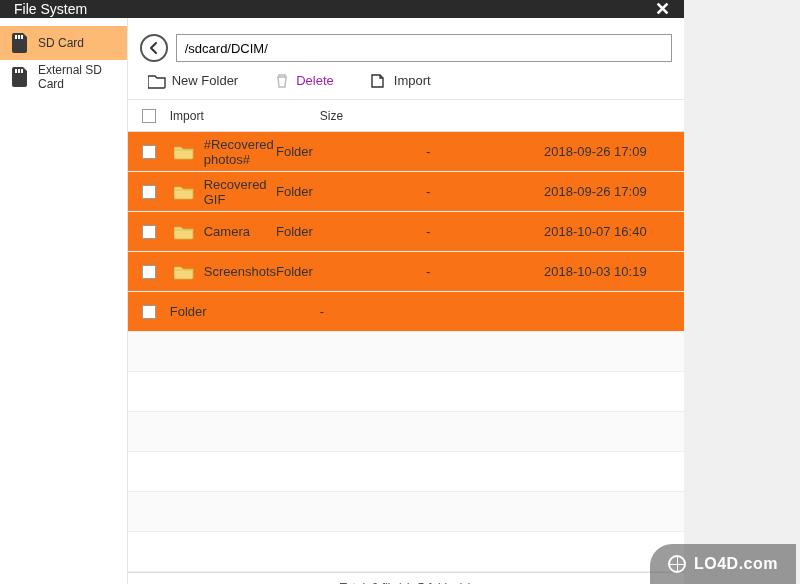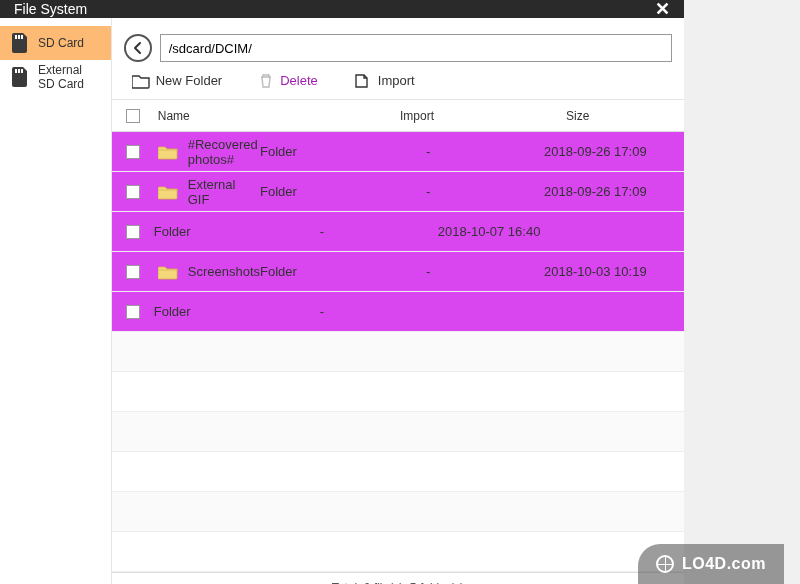--- a/index.html
+++ b/index.html
@@ -21,32 +21,32 @@
 .path-input { flex: 1; height: 28px; border: 1px solid #999; padding: 0 8px; font-size: 13px; font-family: inherit; }
 .toolbar { display: flex; align-items: center; height: 38px; padding: 0 10px; gap: 16px; border-bottom: 1px solid #e5e5e5;}
 .tbtn { display: flex; align-items: center; height: 30px; padding: 0 10px; gap: 6px; cursor: pointer; font-size: 13px; color: #333; }
 .tbtn.disabled { color: #a21caf; cursor: default; }
 .tbtn .ticon { display: inline-flex; }
 .table-wrap { flex: 1; display: flex; flex-direction: column; }
 .thead { display: flex; align-items: center; height: 32px; border-bottom: 1px solid #ddd; font-size: 12px; color: #333; }
 .col-check { width: 42px; display:flex; align-items:center; justify-content:center;}
 .col-name { flex: 1; padding-left: 4px; }
 .col-format { width: 150px; }
-.col-size { width: 118px; margin-left: 16px; }
+.col-size { width: 118px; }
 .col-mod { width: 140px; }
 .checkbox { width: 14px; height: 14px; border: 1px solid #999; background: #fff; cursor: pointer; }
-.rows { flex: 1; overflow-y: auto; background: #d946ef; }
+.rows { flex: 1; overflow-y: auto; background: #f97316; }
 .row { display: flex; align-items: center; height: 40px; border-bottom: 1px solid #eee; font-size: 13px; }
 .row .col-name { display: flex; align-items: center; gap: 10px; }
 .folder-ico { width: 20px; height: 16px; }
 .row .col-size, .row .col-format, .row .col-mod { color: #333; }
 .empty-row { height: 40px; border-bottom: 1px solid #eee; background: #fafafa; }
 .empty-row:nth-child(odd){ background:#fff;}
 .statusbar { height: 30px; border-top: 1px solid #ddd; display: flex; align-items: center; justify-content: center; font-size: 12px; color: #555; }
-.watermark { position: absolute; right: 16px; bottom: 0; height: 40px; background: rgba(90,90,90,0.6); color: #fff; font-weight: bold; font-size: 16px; padding: 0 18px; border-top-left-radius: 22px; display: flex; align-items: center; gap: 8px; letter-spacing: 0.5px;}
+.watermark { position: absolute; right: 4px; bottom: 0; height: 40px; background: rgba(90,90,90,0.6); color: #fff; font-weight: bold; font-size: 16px; padding: 0 18px; border-top-left-radius: 22px; display: flex; align-items: center; gap: 8px; letter-spacing: 0.5px;}
 .watermark .globe { width: 18px; height: 18px; border: 2px solid #fff; border-radius: 50%; position: relative; }
 .watermark .globe::before { content:""; position:absolute; top:0; bottom:0; left:50%; width:1px; background:#fff; }
 .watermark .globe::after { content:""; position:absolute; left:0; right:0; top:50%; height:1px; background:#fff; }
 </style>
 </head>
 <body>
 
 <div class="window">
   <div class="titlebar">
     <span class="title">File System</span>
@@ -111,21 +111,20 @@
               </svg>
           </span>
           <span>Import</span>
         </div>
       </div>
       <div class="table-wrap">
         <div class="thead">
           <div class="col-check">
               <div class="checkbox"></div>
             </div>
-          <div class="col-name">Name</div>
           <div class="col-format">Import</div>
           <div class="col-size">Size</div>
         </div>
         <div class="rows" id="rows">
             <div class="row">
               <div class="col-check">
                 <div class="checkbox"></div>
               </div>
               <div class="col-name">
                 <span class="folder-ico"><svg width="20" height="16" viewBox="0 0 20 16">
@@ -140,29 +139,36 @@
             </div>
             <div class="row">
               <div class="col-check">
                 <div class="checkbox"></div>
               </div>
               <div class="col-name">
                 <span class="folder-ico"><svg width="20" height="16" viewBox="0 0 20 16">
                     <path d="M1 3 h6 l2 2 h10 v9 a1 1 0 0 1 -1 1 H1 a1 1 0 0 1 -1 -1 V4 a1 1 0 0 1 1 -1 Z" fill="#f4d77a" stroke="#d4b146" stroke-width="0.8"></path>
                     <path d="M0 6 h20" stroke="#d4b146" stroke-width="0.6"></path>
                   </svg></span>
-                <span>External GIF</span>
+                <span>Recovered GIF</span>
               </div>
               <div class="col-format">Folder</div>
               <div class="col-size">-</div>
               <div class="col-mod">2018-09-26 17:09</div>
             </div>
             <div class="row">
               <div class="col-check">
                 <div class="checkbox"></div>
+              </div>
+              <div class="col-name">
+                <span class="folder-ico"><svg width="20" height="16" viewBox="0 0 20 16">
+                    <path d="M1 3 h6 l2 2 h10 v9 a1 1 0 0 1 -1 1 H1 a1 1 0 0 1 -1 -1 V4 a1 1 0 0 1 1 -1 Z" fill="#f4d77a" stroke="#d4b146" stroke-width="0.8"></path>
+                    <path d="M0 6 h20" stroke="#d4b146" stroke-width="0.6"></path>
+                  </svg></span>
+                <span>Camera</span>
               </div>
               <div class="col-format">Folder</div>
               <div class="col-size">-</div>
               <div class="col-mod">2018-10-07 16:40</div>
             </div>
             <div class="row">
               <div class="col-check">
                 <div class="checkbox"></div>
               </div>
               <div class="col-name">

